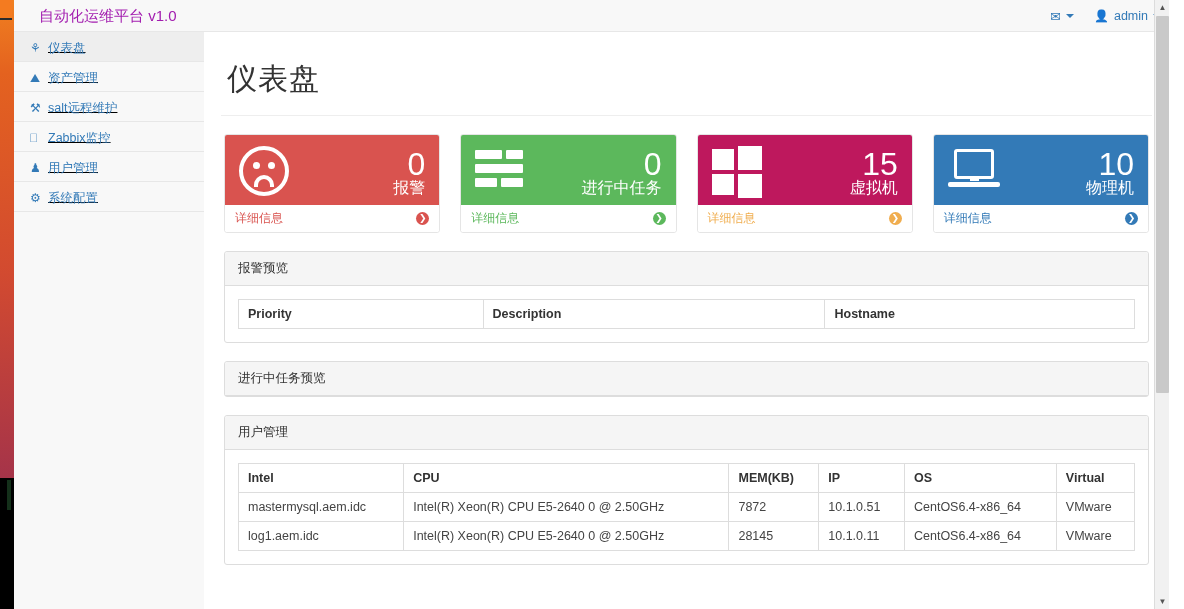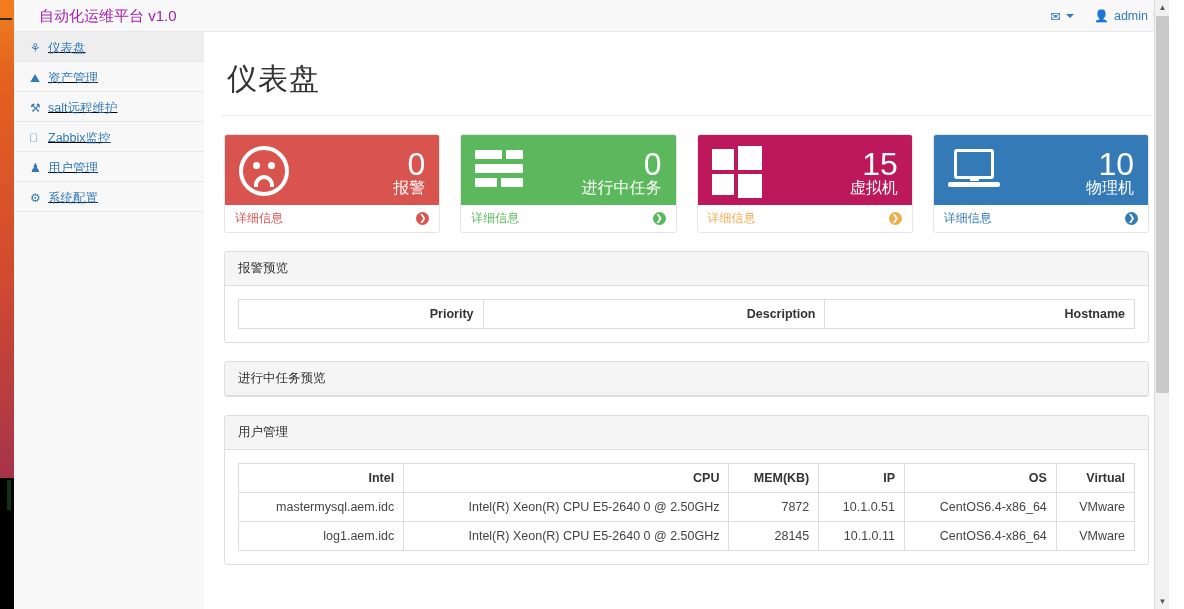--- a/index.html
+++ b/index.html
@@ -155,21 +155,21 @@
     background: #fff;
   }
   .panel-head {
     background: #f5f5f5; border-bottom: 1px solid #ddd;
     padding: 8px 13px; font-size: 12.5px; color: #333;
     border-radius: 3px 3px 0 0;
   }
   .panel-body { padding: 13px; }
   table.grid { width: 100%; border-collapse: collapse; font-size: 12.5px; }
   table.grid th, table.grid td {
-    border: 1px solid #ddd; padding: 7px 9px; text-align: right;
+    border: 1px solid #ddd; padding: 7px 9px; text-align: left;
     color: #333; font-weight: normal;
   }
   table.grid th { font-weight: bold; }
   table.grid td { color: #444; }
 
   
   #scrollbar {
     position: absolute; right: 0; top: 0; width: 15px; height: 609px;
     background: #f1f1f1; border-left: 1px solid #dcdcdc; z-index: 9;
   }

